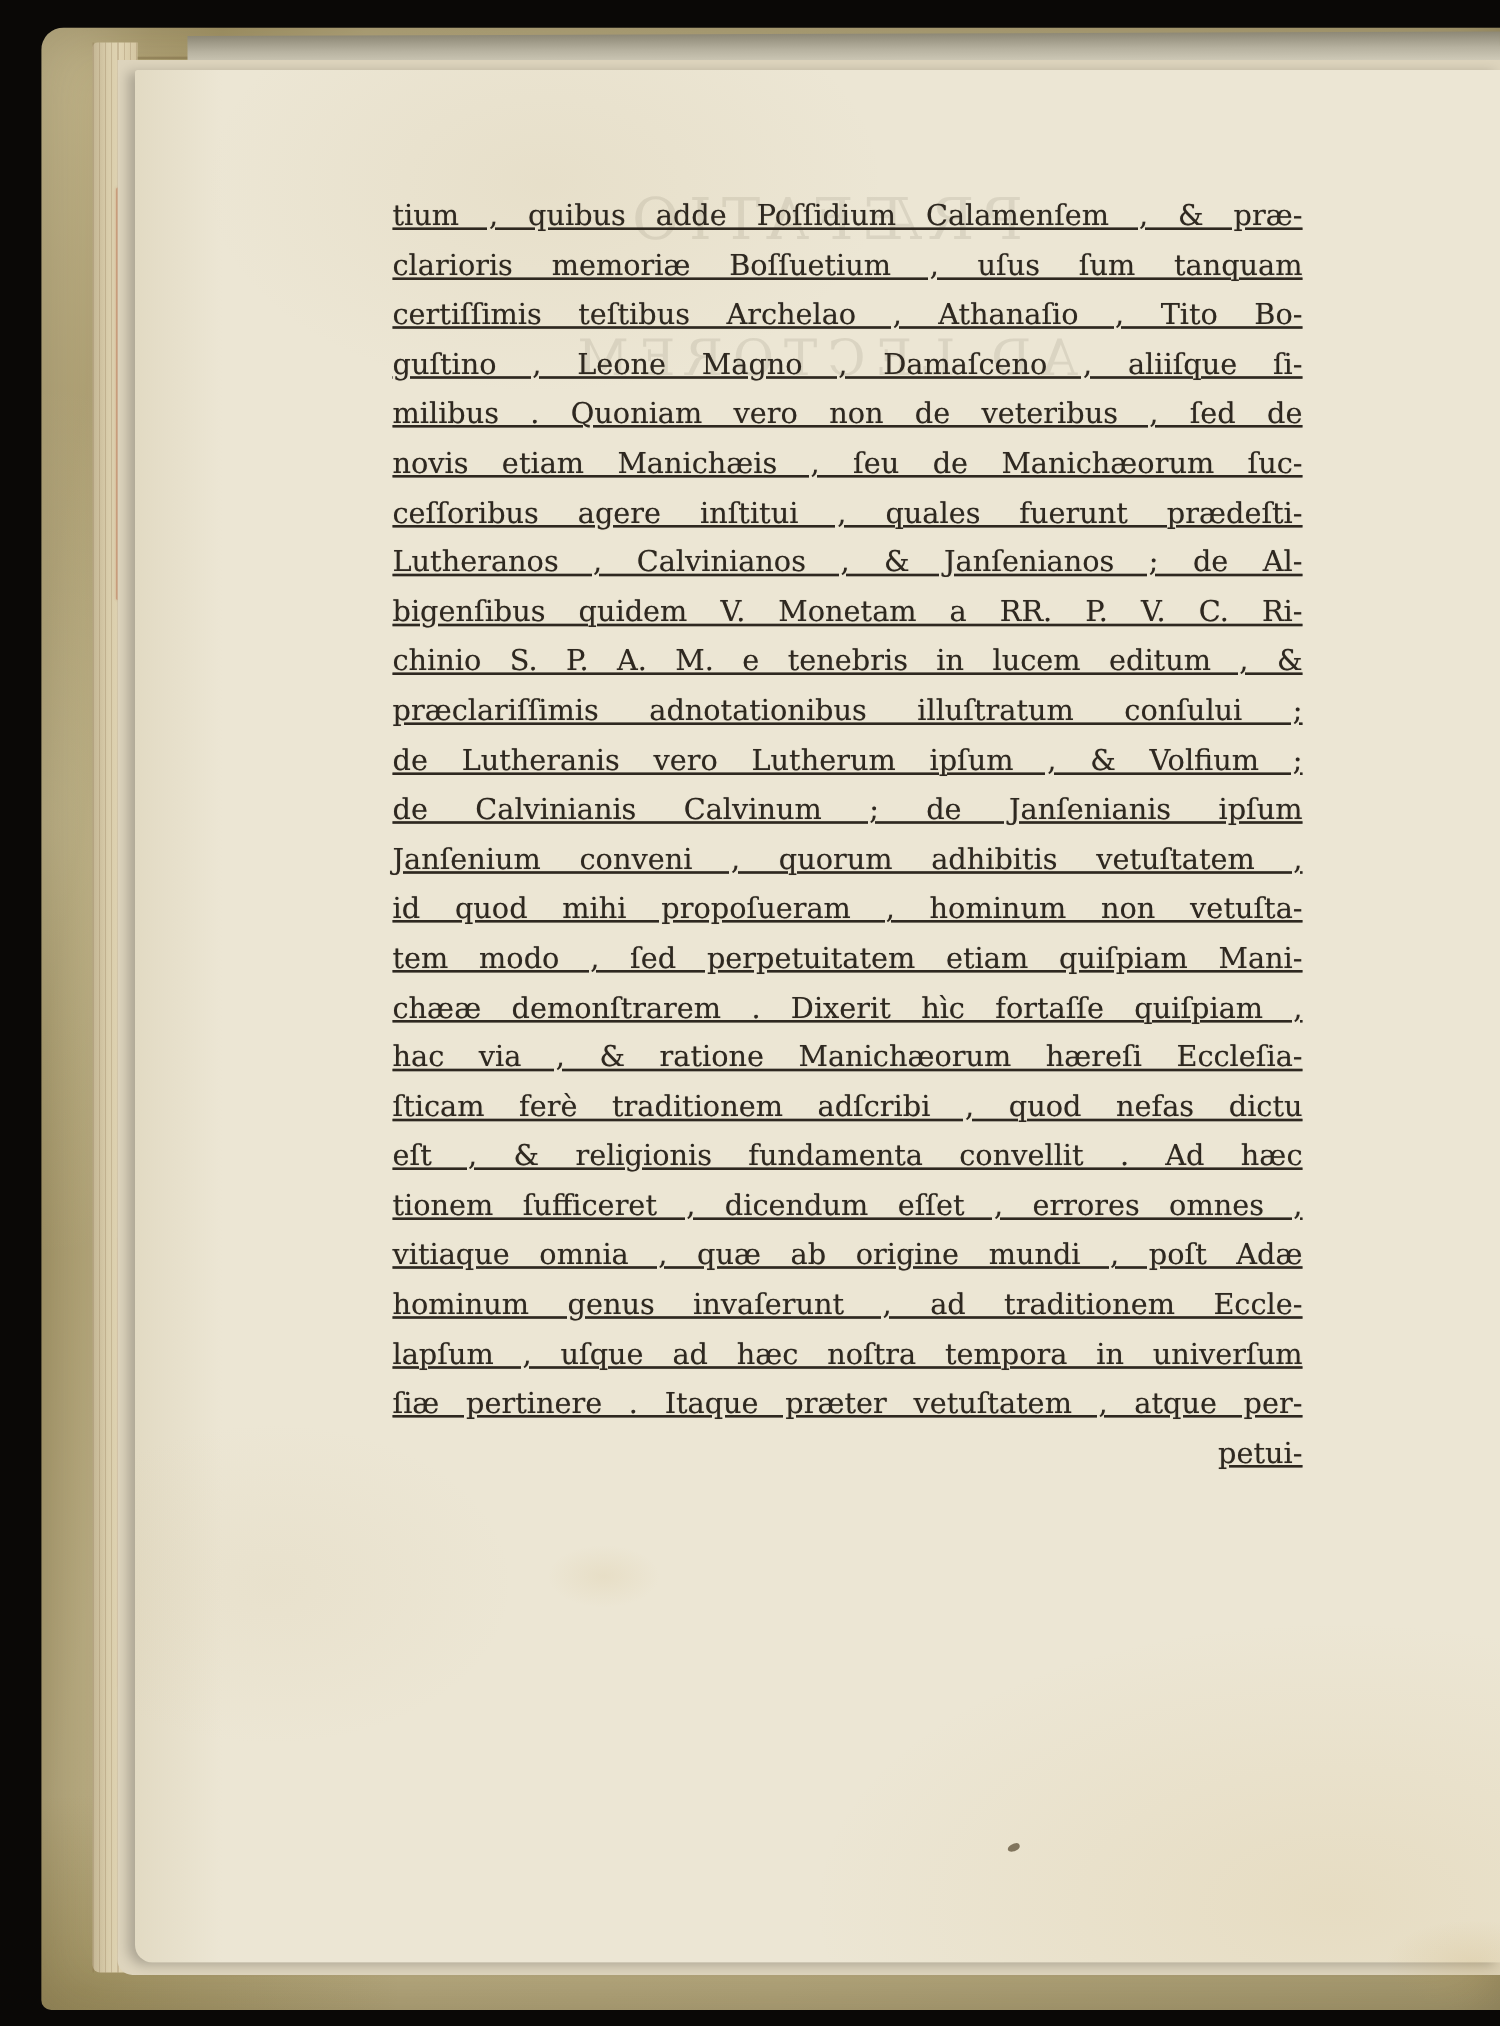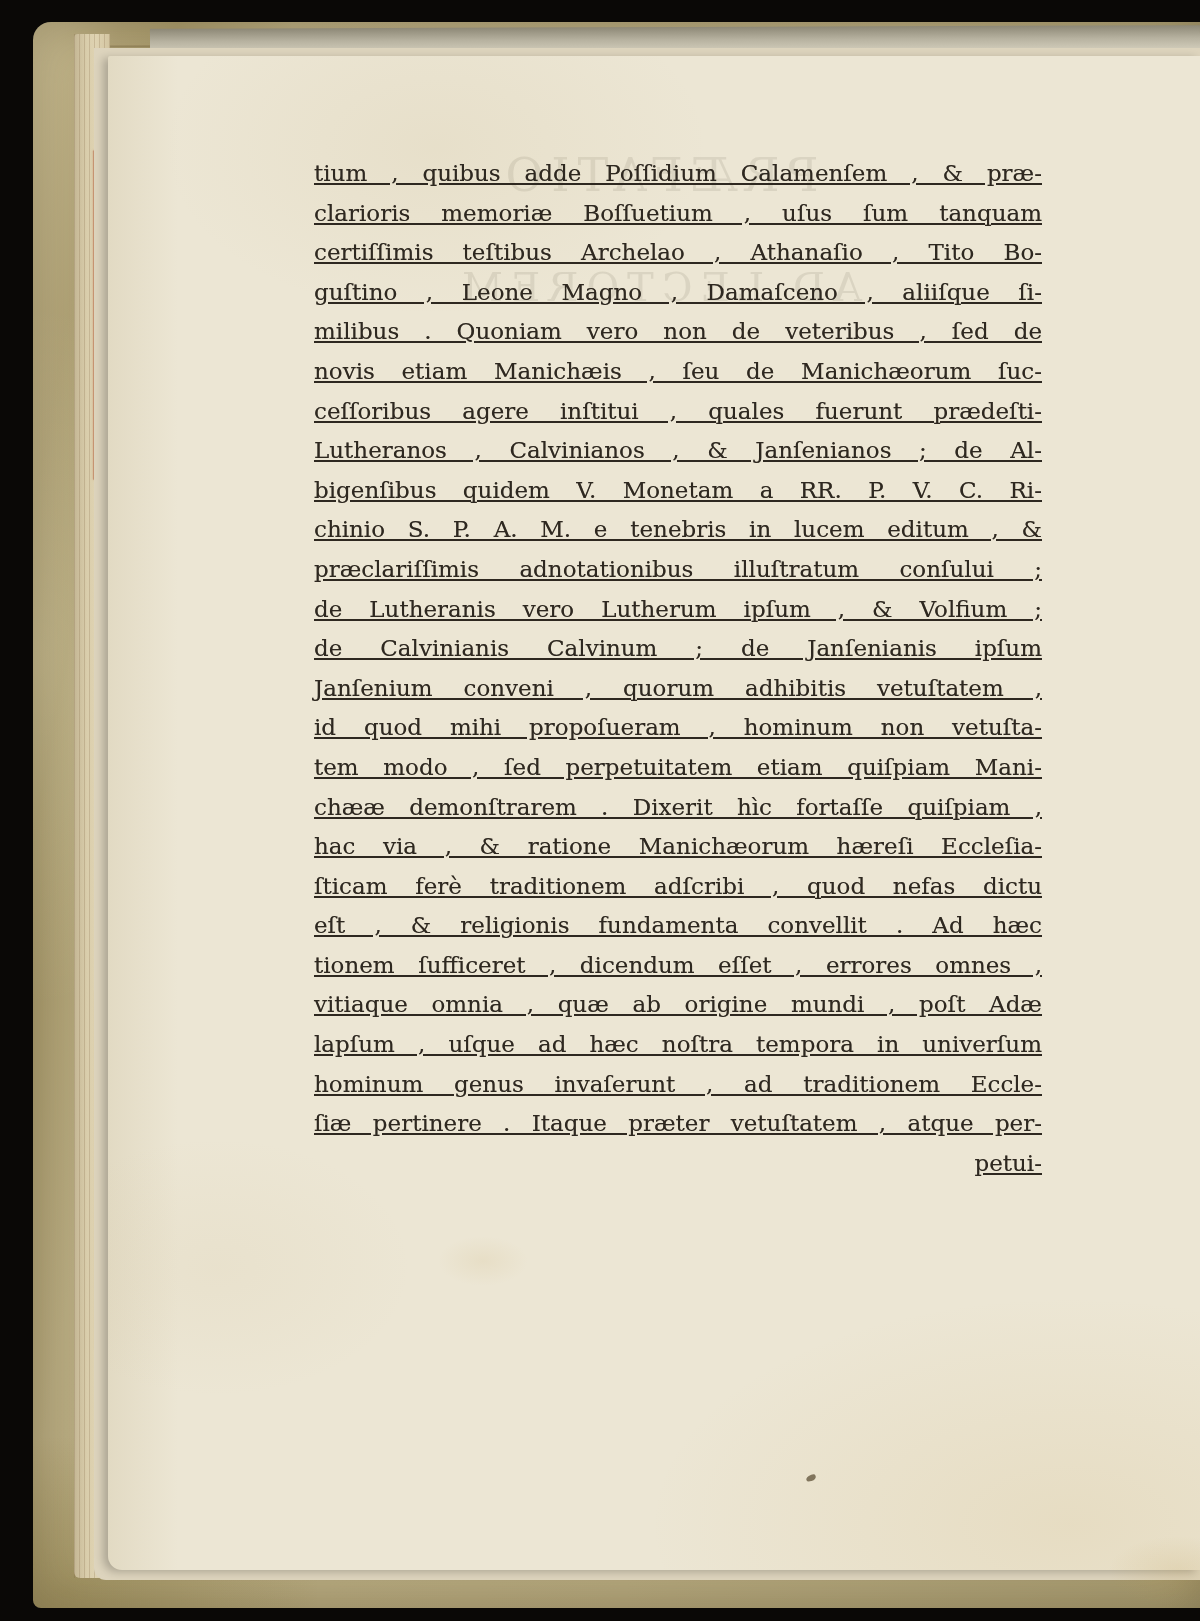--- a/index.html
+++ b/index.html
@@ -132,22 +132,22 @@
         <div class="line">de Calvinianis Calvinum ; de Janſenianis ipſum</div>
         <div class="line">Janſenium conveni , quorum adhibitis vetuſtatem ,</div>
         <div class="line">id quod mihi propoſueram , hominum non vetuſta-</div>
         <div class="line">tem modo , ſed perpetuitatem etiam quiſpiam Mani-</div>
         <div class="line">chææ demonſtrarem . Dixerit hìc fortaſſe quiſpiam ,</div>
         <div class="line">hac via , &amp; ratione Manichæorum hæreſi Eccleſia-</div>
         <div class="line">ſticam ferè traditionem adſcribi , quod nefas dictu</div>
         <div class="line">eſt , &amp; religionis fundamenta convellit . Ad hæc</div>
         <div class="line">tionem ſufficeret , dicendum eſſet , errores omnes ,</div>
         <div class="line">vitiaque omnia , quæ ab origine mundi , poſt Adæ</div>
+        <div class="line">hominum genus invaſerunt , ad traditionem Eccle-</div>
         <div class="line">lapſum , uſque ad hæc noſtra tempora in univerſum</div>
-        <div class="line">hominum genus invaſerunt , ad traditionem Eccle-</div>
         <div class="line">ſiæ pertinere . Itaque præter vetuſtatem , atque per-</div>
       </div>
     <div class="line catchword">petui-</div>
   </div>
 
   <div class="speck"></div>
   <div class="stain st1"></div>
   <div class="stain st2"></div>
 </div>
 

